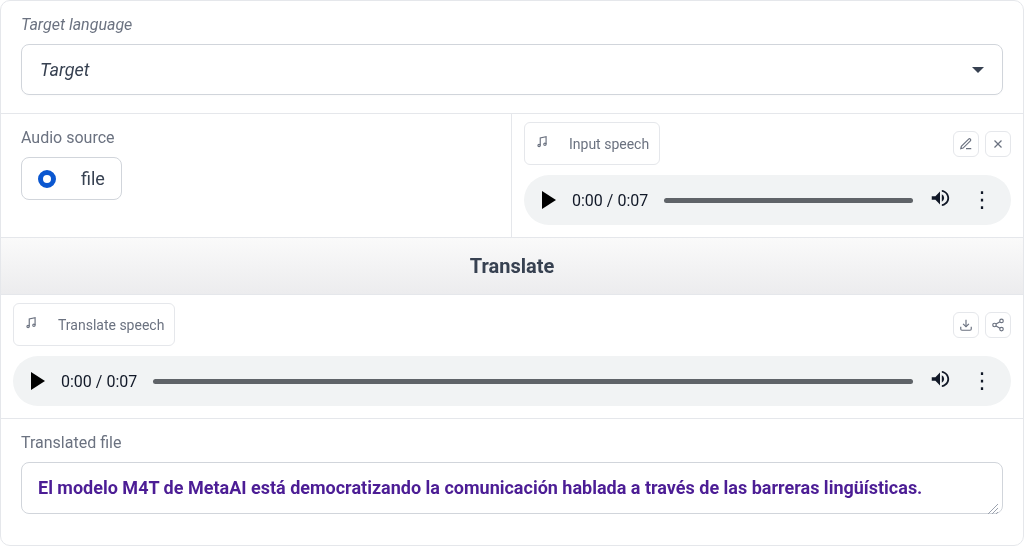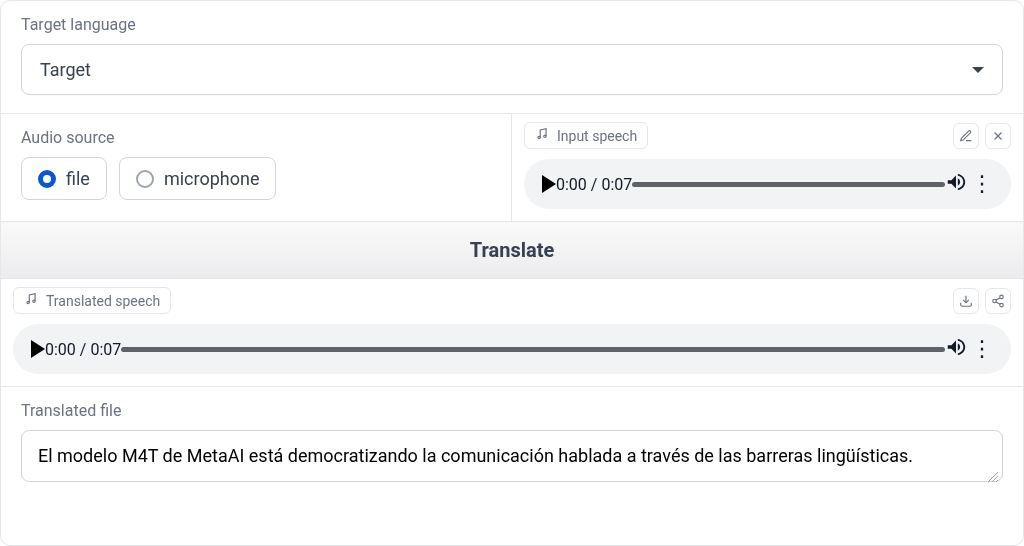--- a/index.html
+++ b/index.html
@@ -18,20 +18,21 @@
     overflow: hidden;
     width: 1024px;
     height: 546px;
     display: flex;
     flex-direction: column;
     background: #fff;
   }
   .section {
     border-bottom: 1px solid #e5e7eb;
     padding: 14px 20px 18px 20px;
+    font-style: italic;
   }
   .label {
     font-size: 16px;
     color: #6b7280;
     margin-bottom: 10px;
   }
   
   .select {
     width: 100%;
     border: 1px solid #d1d5db;
@@ -66,21 +67,21 @@
   .row > .right {
     flex: 1 1 50%;
     padding: 8px 12px 12px 12px;
     position: relative;
   }
 
   .radio-group { display: flex; gap: 12px; }
   .radio-option {
     display: inline-flex;
     align-items: center;
-    gap: 10px;
+    gap: 25px;
     border: 1px solid #d1d5db;
     border-radius: 8px;
     padding: 10px 16px;
     cursor: pointer;
     font-size: 18px;
     color: #374151;
     background: #fff;
   }
   .radio-dot {
     width: 18px; height: 18px;
@@ -94,24 +95,24 @@
   }
   .radio-dot.unselected {
     border: 2px solid #9ca3af;
     background: #fff;
   }
 
   
   .pill-header {
     display: inline-flex;
     align-items: center;
-    gap: 8px;
+    gap: 20px;
     border: 1px solid #e5e7eb;
     border-radius: 6px;
-    padding: 4px 10px;
+    padding: 12px 10px;
     color: #6b7280;
     font-size: 14px;
     background: #fff;
   }
   .pill-row {
     display: flex;
     align-items: center;
     justify-content: space-between;
     margin-bottom: 10px;
   }
@@ -132,20 +133,21 @@
   .icon-btn svg { width: 14px; height: 14px; }
 
   
   .audio-player {
     background: #f1f3f4;
     border-radius: 28px;
     height: 50px;
     padding: 0 14px 0 18px;
     display: flex;
     align-items: center;
+    gap: 16px;
     width: 100%;
   }
   .play-btn {
     width: 0; height: 0;
     border-top: 9px solid transparent;
     border-bottom: 9px solid transparent;
     border-left: 14px solid #000;
     cursor: pointer;
     flex: 0 0 auto;
   }
@@ -190,25 +192,26 @@
 
   .text-output-section {
     padding: 14px 20px 18px 20px;
   }
   .text-output {
     width: 100%;
     border: 1px solid #d1d5db;
     border-radius: 8px;
     padding: 14px 16px;
     font-size: 18px;
-    color: #000000;
+    color: #4c1d95;
     background: #fff;
     min-height: 52px;
     resize: none;
     position: relative;
+    font-weight: bold;
   }
   .resize-handle {
     position: absolute;
     right: 4px; bottom: 4px;
     width: 12px; height: 12px;
     color: #9ca3af;
   }
   .resize-handle svg { width: 12px; height: 12px; }
 
   .music-note svg { width: 14px; height: 14px; }
@@ -227,24 +230,20 @@
     </div>
   </div>
 
   <div class="row">
     <div class="left">
       <div class="label">Audio source</div>
       <div class="radio-group">
         <label class="radio-option">
           <span class="radio-dot selected"></span>
           <span>file</span>
-        </label>
-        <label class="radio-option">
-          <span class="radio-dot unselected"></span>
-          <span>microphone</span>
         </label>
       </div>
     </div>
 
     <div class="right">
       <div class="pill-row">
         <div class="pill-header">
           <span class="music-note">
             <svg viewBox="0 0 24 24" fill="none" stroke="currentColor" stroke-width="2">
                 <path d="M9 18V5l10-2v13"></path>
@@ -294,21 +293,21 @@
   <div class="translated-section">
     <div class="pill-row">
       <div class="pill-header">
         <span class="music-note">
           <svg viewBox="0 0 24 24" fill="none" stroke="currentColor" stroke-width="2">
               <path d="M9 18V5l10-2v13"></path>
               <circle cx="7" cy="18" r="2"></circle>
               <circle cx="17" cy="16" r="2"></circle>
             </svg>
         </span>
-        <span>Translated speech</span>
+        <span>Translate speech</span>
       </div>
       <div class="pill-actions">
         <span class="icon-btn">
           <svg viewBox="0 0 24 24" fill="none" stroke="currentColor" stroke-width="2">
               <path d="M21 15v4a2 2 0 01-2 2H5a2 2 0 01-2-2v-4"></path>
               <polyline points="7 10 12 15 17 10"></polyline>
               <line x1="12" y1="15" x2="12" y2="3"></line>
             </svg>
         </span>
         <span class="icon-btn">

